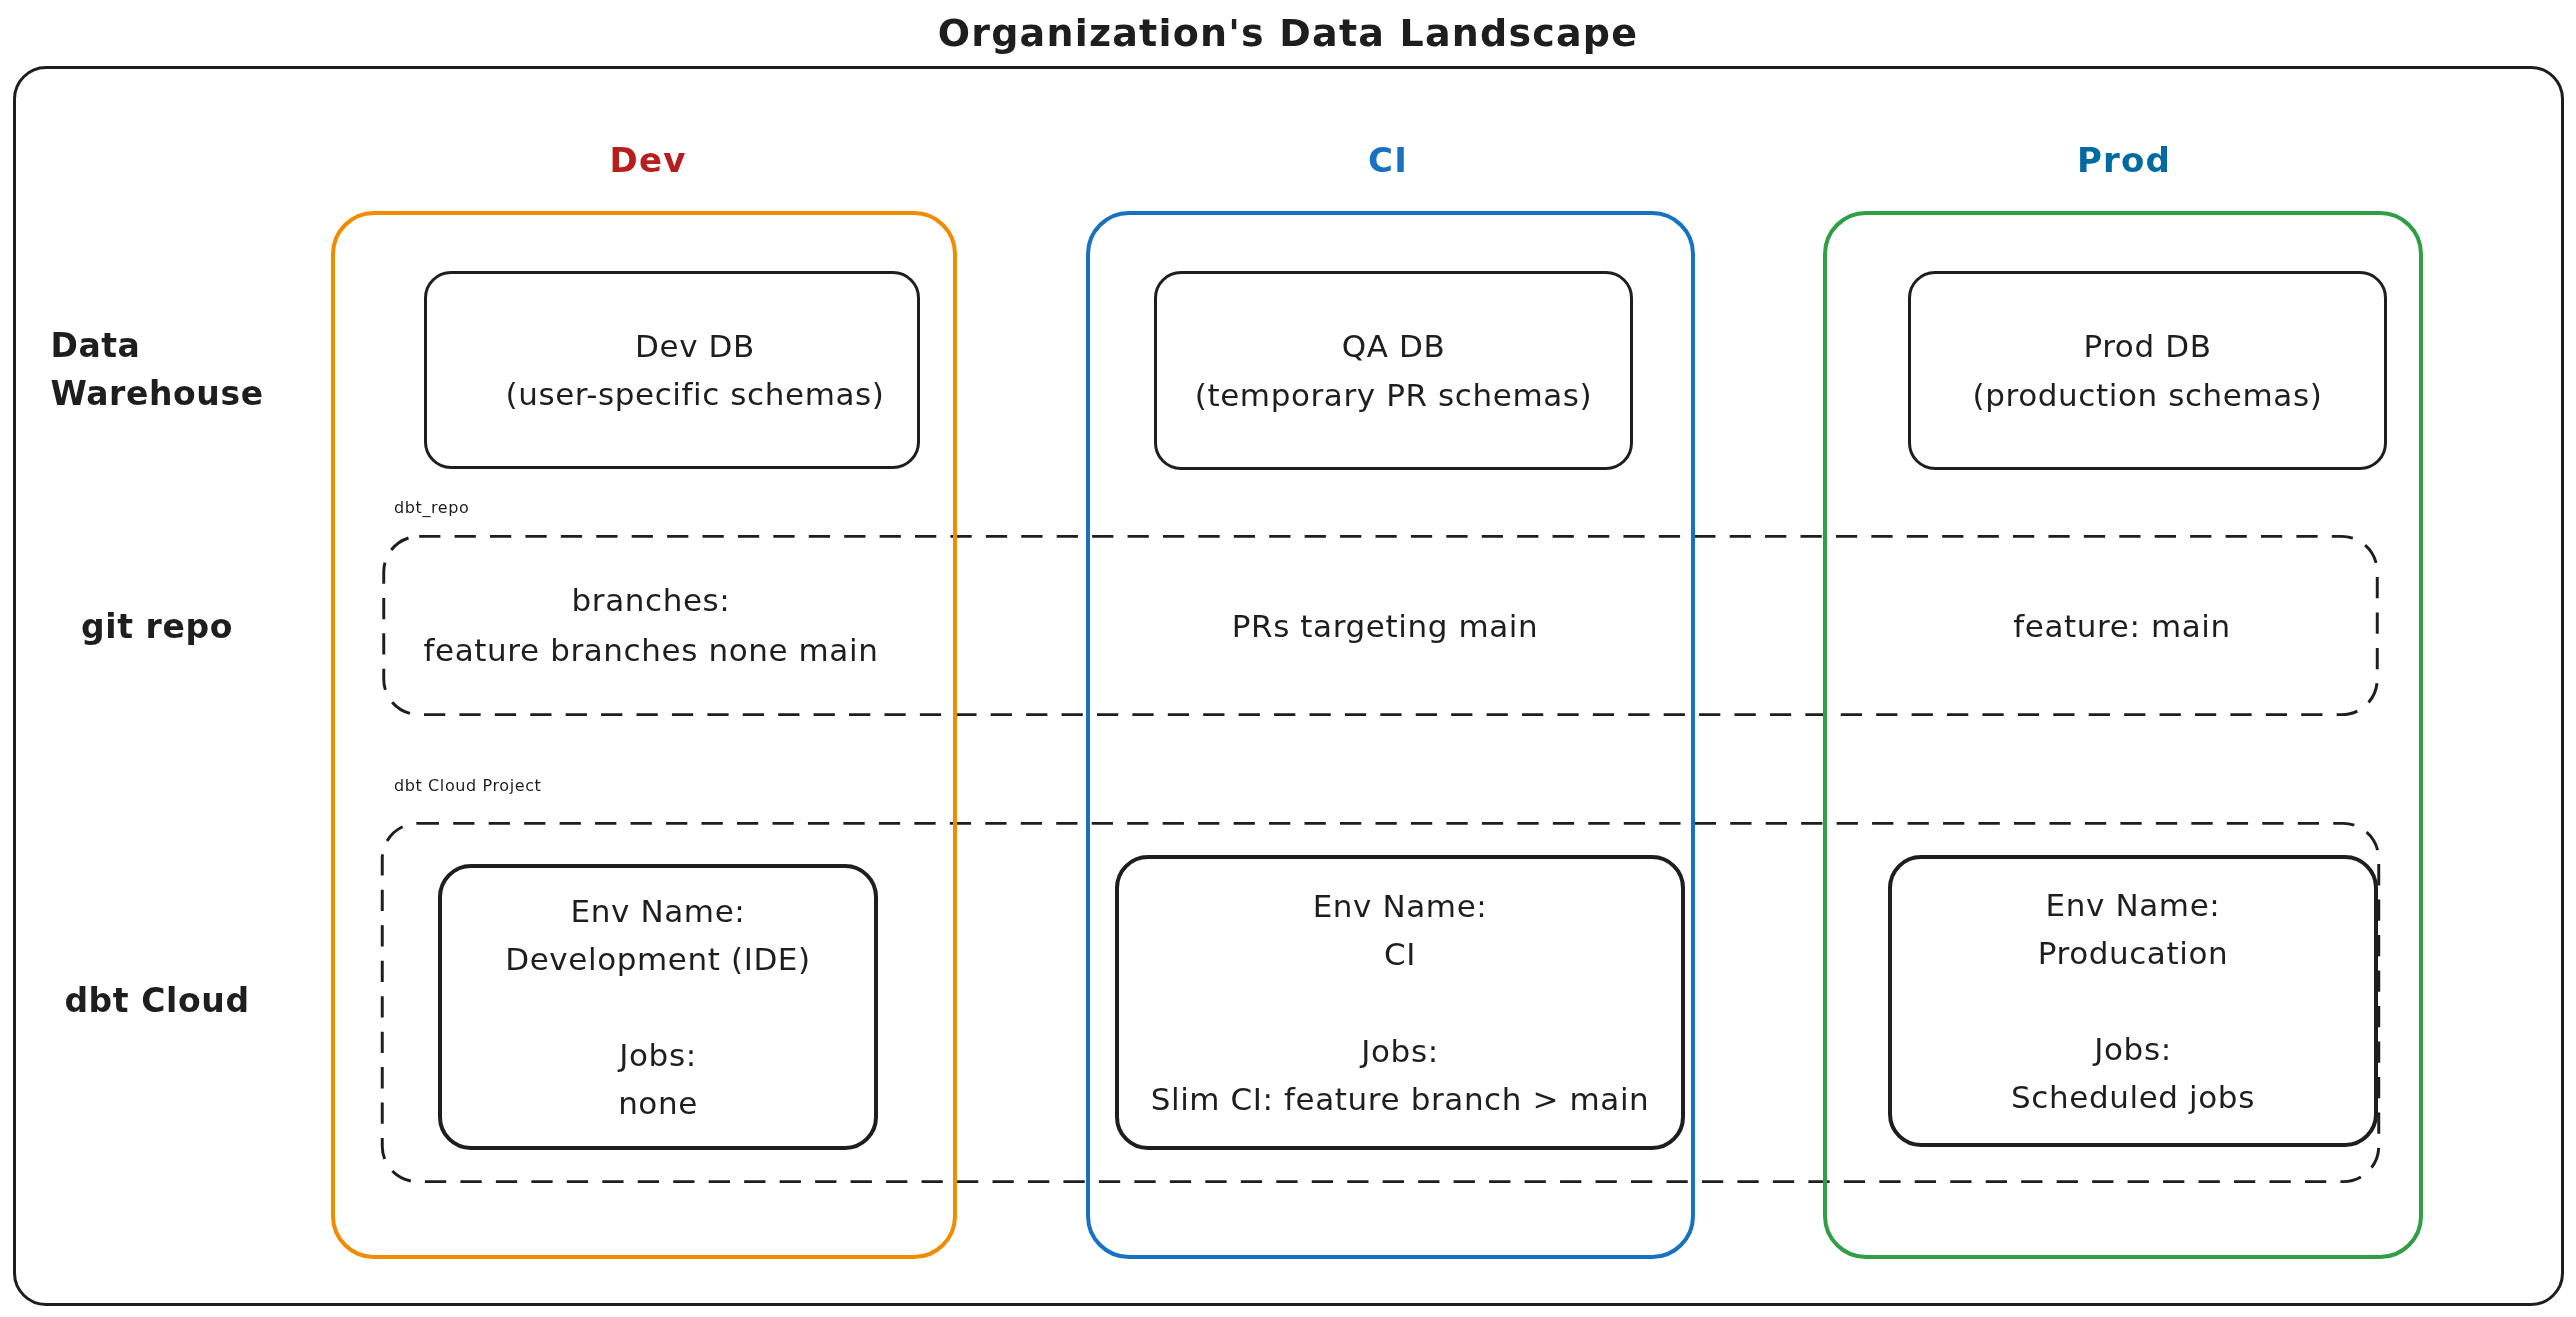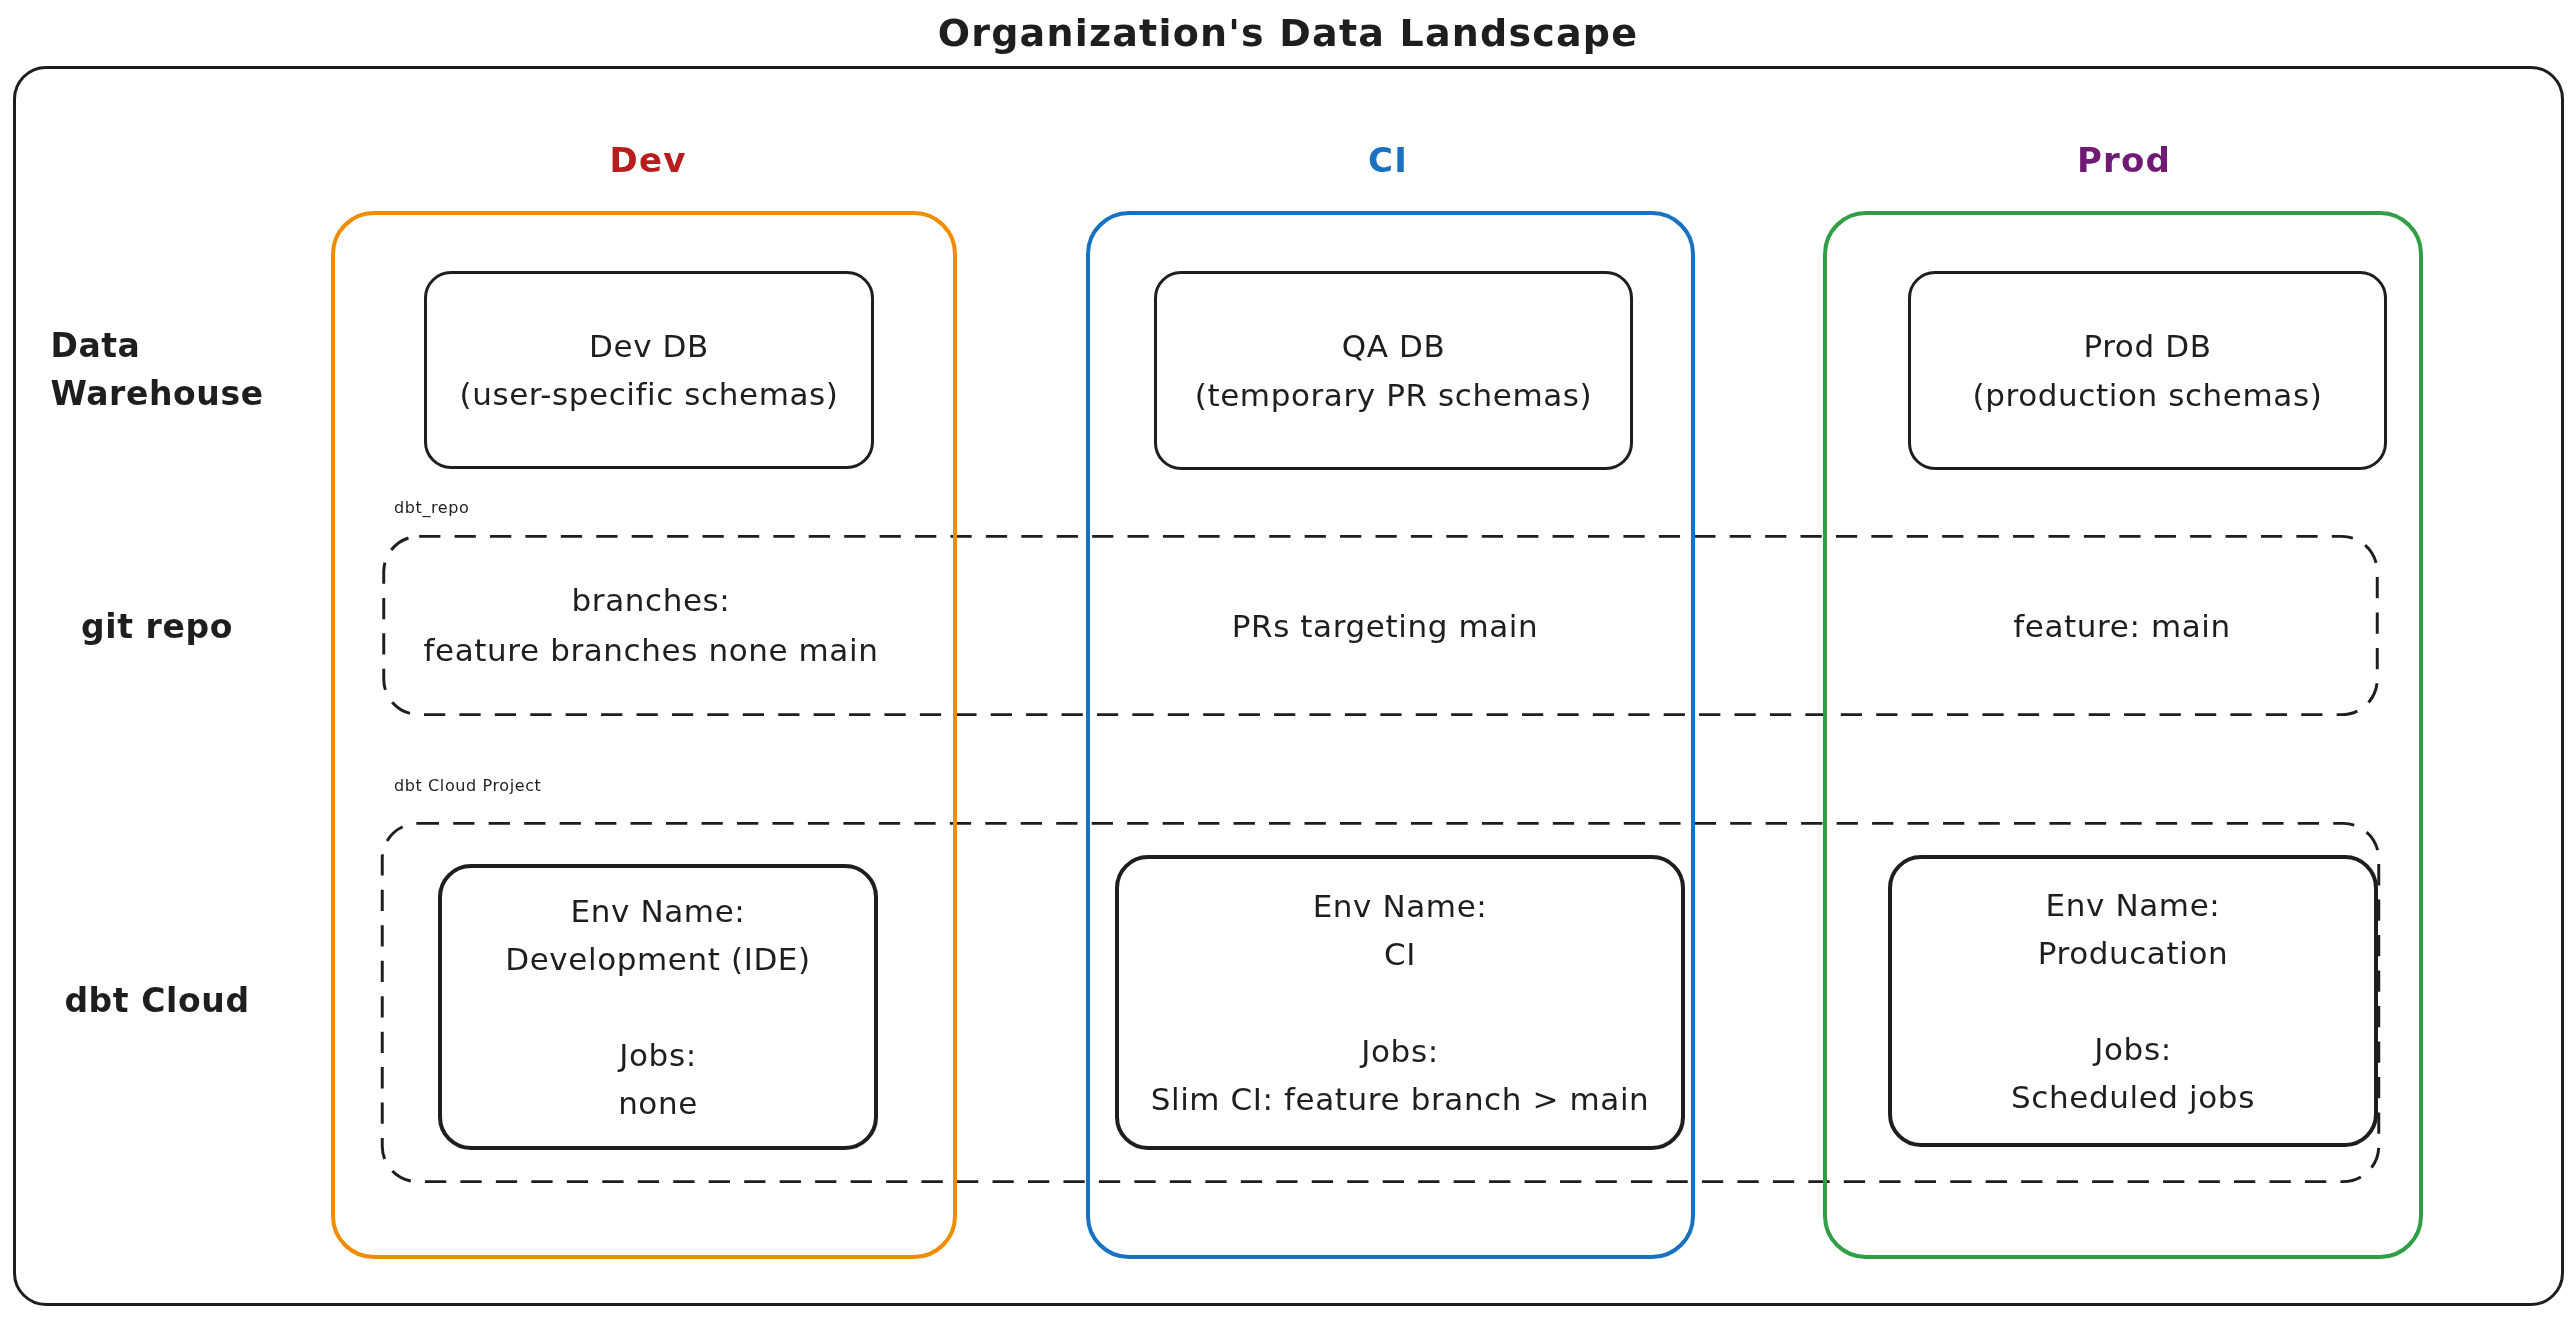--- a/index.html
+++ b/index.html
@@ -106,28 +106,28 @@
   <svg class="band" style="left:379px; top:821px;" width="2003" height="363" viewBox="0 0 3385 614">
     <rect x="4" y="4" width="3377" height="606" rx="60" fill="none" stroke="#1e1e1e" stroke-width="5" stroke-dasharray="36 24"></rect>
   </svg>
 
   <div class="env-col" style="left:331px;  width:618px; border-color:#f08c00;"></div>
   <div class="env-col" style="left:1086px; width:601px; border-color:#1971c2;"></div>
   <div class="env-col" style="left:1823px; width:592px; border-color:#2f9e44;"></div>
 
   <div class="col-header" style="left:648px; color:#b91c1c;">Dev</div>
   <div class="col-header" style="left:1388px; color:#1971c2;">CI</div>
-  <div class="col-header" style="left:2124px; color:#701a75;">Prod</div>
+  <div class="col-header" style="left:2124px; color:#0369a1;">Prod</div>
 
   <div class="row-label" style="left:157px; top:370px;">Data
 Warehouse</div>
   <div class="row-label" style="left:157px; top:627px;">git repo</div>
   <div class="row-label" style="left:157px; top:1001px;">dbt Cloud</div>
 
-  <div class="node" style="left:424px;  top:271px; width:444px; height:192px;">Dev DB
+  <div class="node" style="left:424px;  top:271px; width:444px; height:192px;padding-left:46px;">Dev DB
 (user-specific schemas)</div>
   <div class="node" style="left:1908px; top:271px; width:473px; height:193px;">Prod DB
 (production schemas)</div>
   <div class="node" style="left:1154px; top:271px; width:473px; height:193px;">QA DB
 (temporary PR schemas)</div>
 
   <div class="band-text" style="left:651px; top:626px;">branches:
 feature branches none main</div>
   <div class="band-text" style="left:1385px; top:627px;">PRs targeting main</div>
   <div class="band-text" style="left:2122px; top:627px;">feature: main</div>

